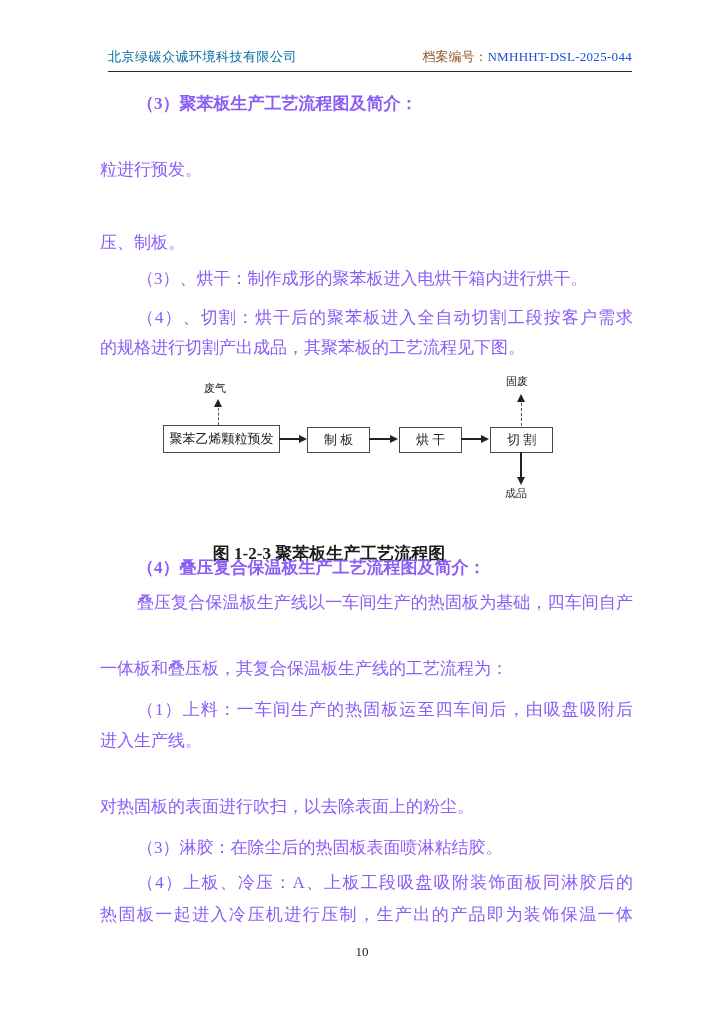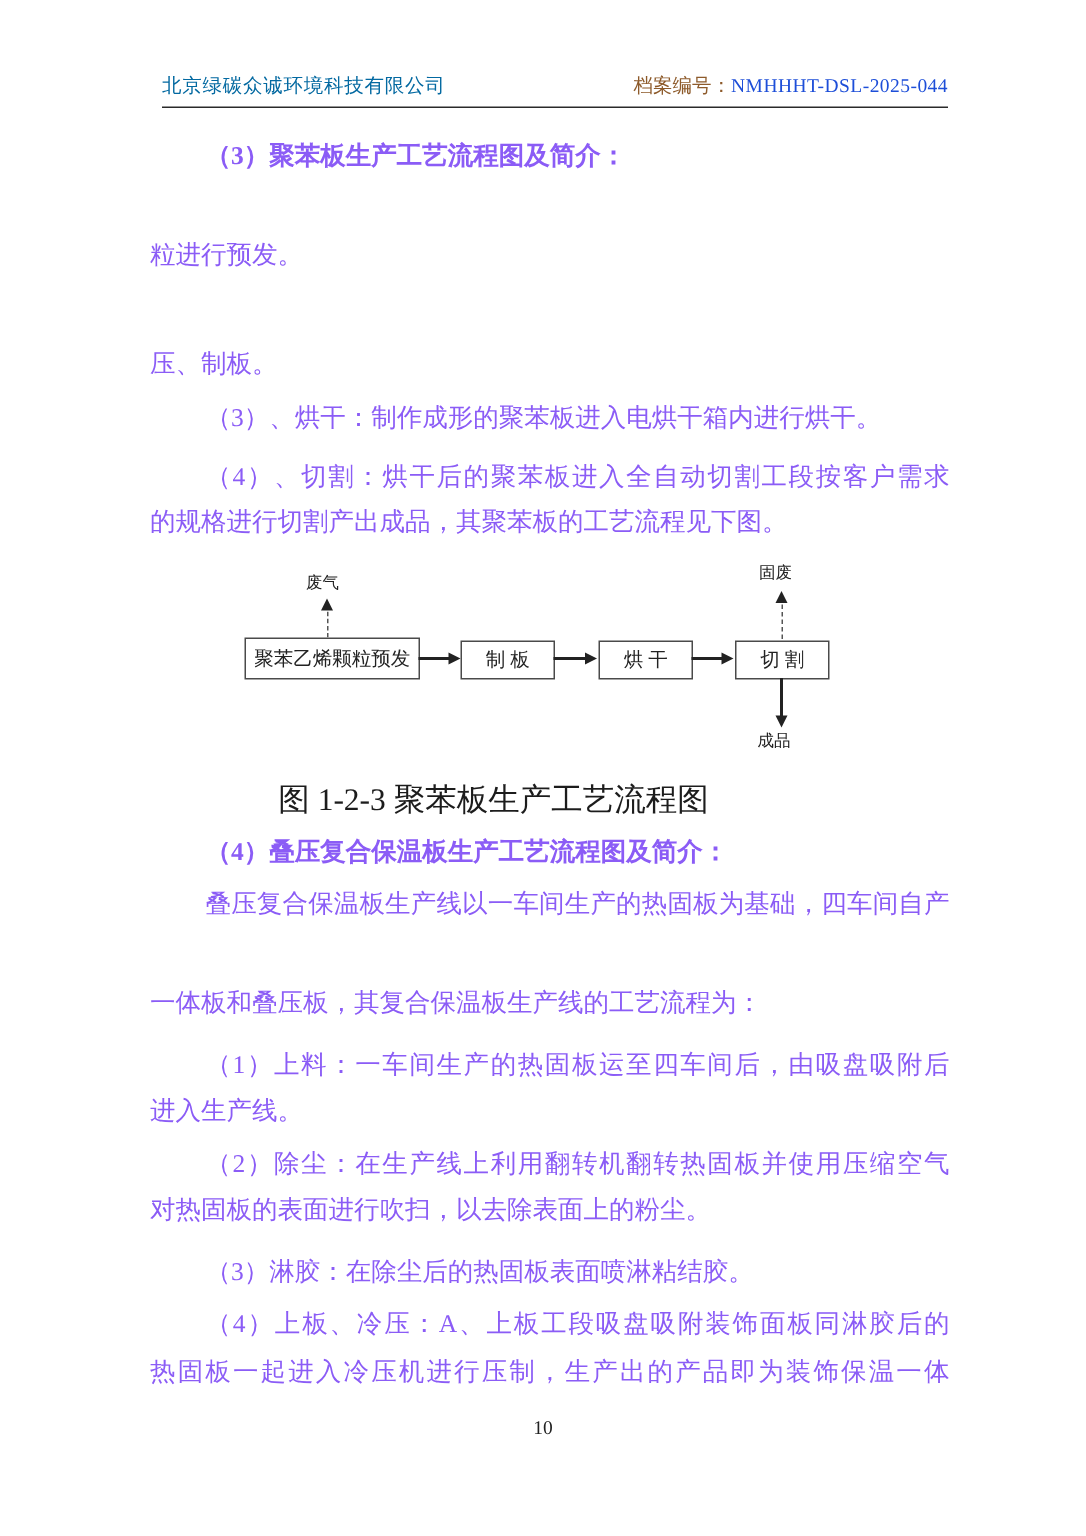--- a/index.html
+++ b/index.html
@@ -44,22 +44,22 @@
   .dg-lbl{position:absolute;font-size:11px;color:#222;white-space:nowrap;}
   .hline{position:absolute;height:2px;background:#222;}
   .vline{position:absolute;width:2px;background:#222;}
   .vdash{position:absolute;width:0;border-left:1px dashed #555;}
   .tri{position:absolute;width:0;height:0;}
   .tri-right{border-top:4px solid transparent;border-bottom:4px solid transparent;border-left:8px solid #222;}
   .tri-up{border-left:4px solid transparent;border-right:4px solid transparent;border-bottom:8px solid #222;}
   .tri-down{border-left:4px solid transparent;border-right:4px solid transparent;border-top:8px solid #222;}
   
   .caption{
-    position:absolute;left:100px;top:519px;width:458px;
-    text-align:center;font-weight:normal;font-size:21px;
+    position:absolute;left:100px;top:542px;width:458px;
+    text-align:center;font-weight:bold;font-size:17px;
   }
   .footer-page{
     position:absolute;left:0;top:944px;width:724px;
     text-align:center;font-size:13px;color:#222;
   }
 </style>
 </head>
 <body>
 
 <div class="page">
@@ -104,21 +104,20 @@
     <div class="dg-lbl" style="left:505px;top:486px">成品</div>
   </div>
 
   <div class="caption">图 1-2-3 聚苯板生产工艺流程图</div>
 
   <div class="ln ind bold" style="top:557px">（4）叠压复合保温板生产工艺流程图及简介：</div>
   <div class="ln ind jf" style="top:592px">叠压复合保温板生产线以一车间生产的热固板为基础，四车间自产</div>
   <div class="ln" style="top:658px">一体板和叠压板，其复合保温板生产线的工艺流程为：</div>
   <div class="ln ind jf" style="top:699px">（1）上料：一车间生产的热固板运至四车间后，由吸盘吸附后</div>
   <div class="ln" style="top:730px">进入生产线。</div>
-  <div class="ln ind jf" style="top:765px">（2）除尘：在生产线上利用翻转机翻转热固板并使用压缩空气</div>
   <div class="ln" style="top:796px">对热固板的表面进行吹扫，以去除表面上的粉尘。</div>
   <div class="ln ind" style="top:837px">（3）淋胶：在除尘后的热固板表面喷淋粘结胶。</div>
   <div class="ln ind jf" style="top:872px">（4）上板、冷压：A、上板工段吸盘吸附装饰面板同淋胶后的</div>
   <div class="ln jf" style="top:904px">热固板一起进入冷压机进行压制，生产出的产品即为装饰保温一体</div>
 
   <div class="footer-page">10</div>
 
 </div>
 
 </body></html>

